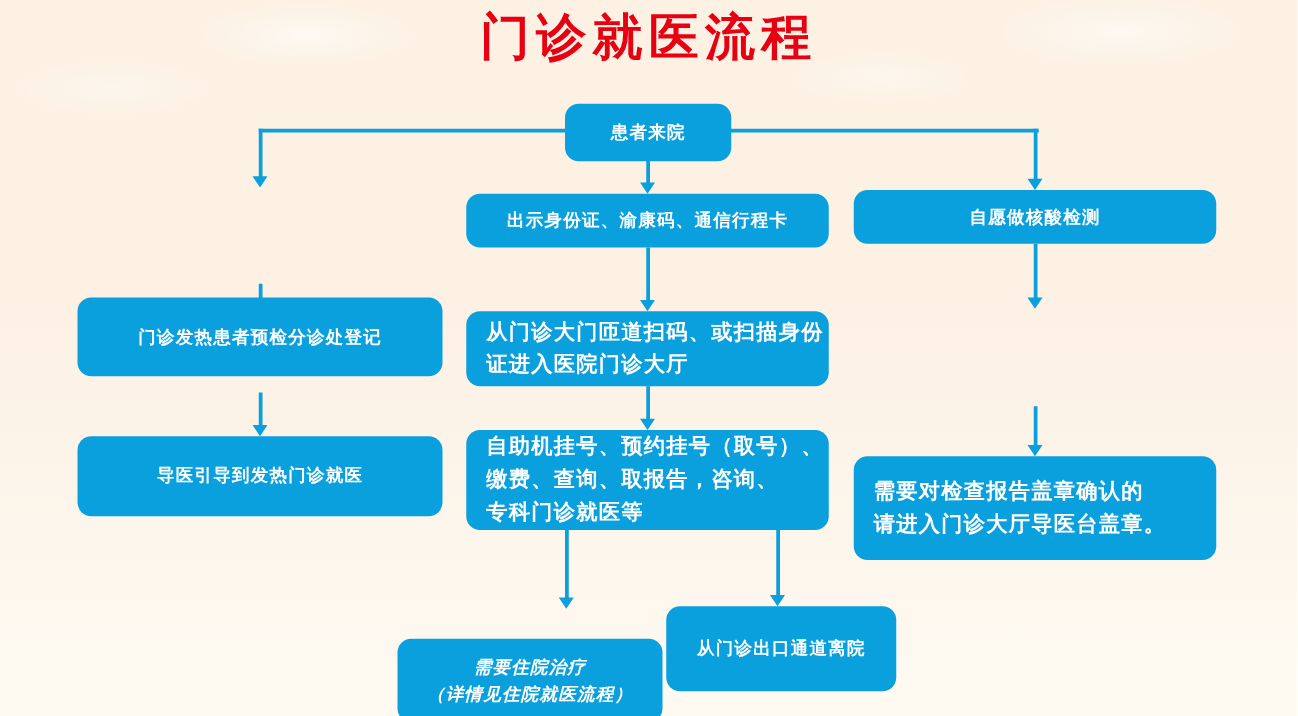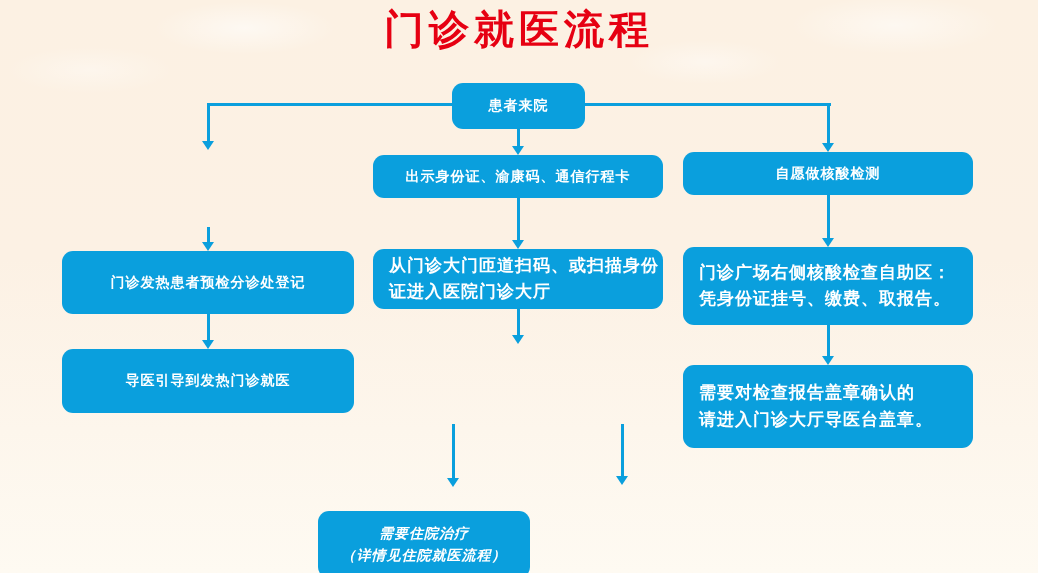--- a/index.html
+++ b/index.html
@@ -96,29 +96,31 @@
   <div class="arrowhead" style="left:616px;top:476px;"></div>
 
   <div class="vline" style="left:827px;top:195px;height:44px;"></div>
   <div class="arrowhead" style="left:822px;top:238px;"></div>
 
   <div class="vline" style="left:827px;top:325px;height:32px;"></div>
   <div class="arrowhead" style="left:822px;top:356px;"></div>
 
   <div class="node" style="left:452px;top:83px;width:133px;height:46px;">患者来院</div>
 
-  <div class="node" style="left:62px;top:251px;width:292px;height:63px;">门诊发热患者预检分诊处登记</div>
+  <div class="node" style="left:62px;top:238px;width:292px;height:63px;">门诊发热患者预检分诊处登记</div>
   <div class="node" style="left:373px;top:155px;width:290px;height:43px;">出示身份证、渝康码、通信行程卡</div>
 
   <div class="node" style="left:62px;top:349px;width:292px;height:64px;">导医引导到发热门诊就医</div>
   <div class="node align-left" style="left:373px;top:249px;width:290px;height:60px;">从门诊大门匝道扫码、或扫描身份
 证进入医院门诊大厅</div>
+  <div class="node align-left" style="left:373px;top:344px;width:290px;height:80px;">自助机挂号、预约挂号（取号）、
+缴费、查询、取报告，咨询、
+专科门诊就医等</div>
 
   <div class="node" style="left:683px;top:152px;width:290px;height:43px;">自愿做核酸检测</div>
-  <div class="node align-left" style="left:683px;top:247px;width:290px;height:78px;">门诊广场右侧核酸检查自助区：
-凭身份证挂号、缴费、取报告。</div>
   <div class="node align-left" style="left:683px;top:365px;width:290px;height:83px;">需要对检查报告盖章确认的
 请进入门诊大厅导医台盖章。</div>
 
   <div class="node" style="left:318px;top:511px;width:212px;height:67px;font-style:italic;">需要住院治疗
 （详情见住院就医流程）</div>
+  <div class="node" style="left:533px;top:485px;width:184px;height:68px;">从门诊出口通道离院</div>
 
 </div>
 
 </body></html>

